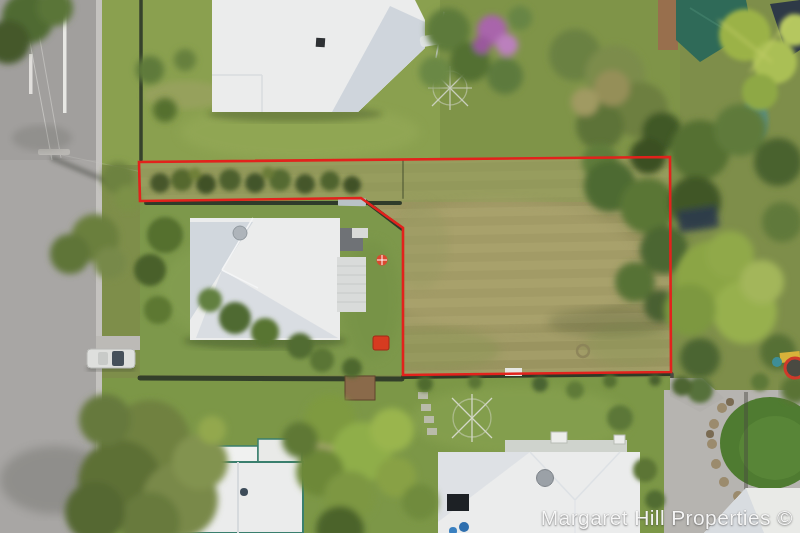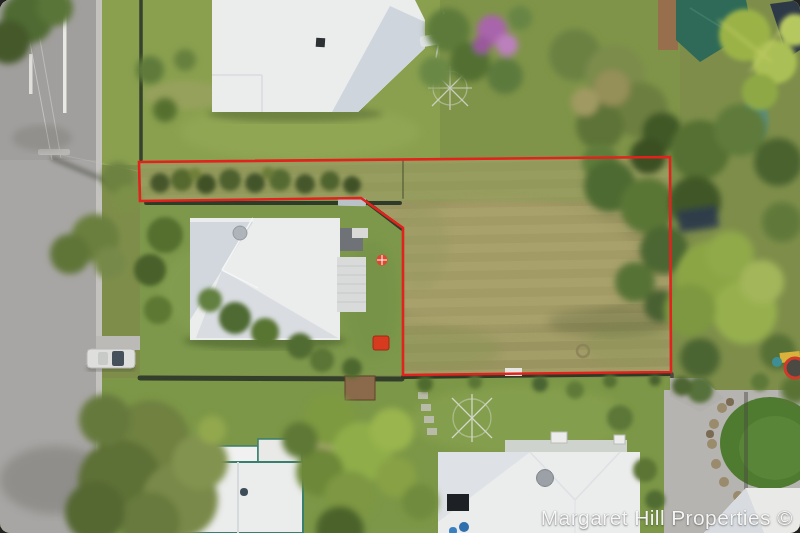--- a/index.html
+++ b/index.html
@@ -1,18 +1,18 @@
 <!DOCTYPE html>
 <html><head>
 <meta charset="utf-8">
 <style>
   html,body{margin:0;padding:0;background:#222;}
   .stage{
     position:relative;width:800px;height:533px;overflow:hidden;
-    background:#7e8e4a;font-family:"Liberation Sans",sans-serif;border-radius:10px;
+    background:#7e8e4a;font-family:"Liberation Sans",sans-serif;
   }
   .stage svg{position:absolute;left:0;top:0;display:block;}
   .watermark{
     position:absolute;right:7px;bottom:3px;
     font-size:21px;letter-spacing:.4px;
     color:rgba(255,255,255,.93);
     text-shadow:0 1px 2px rgba(60,60,60,.55), 0 0 1px rgba(90,90,90,.6);
     pointer-events:none;white-space:nowrap;
   }
 </style>

